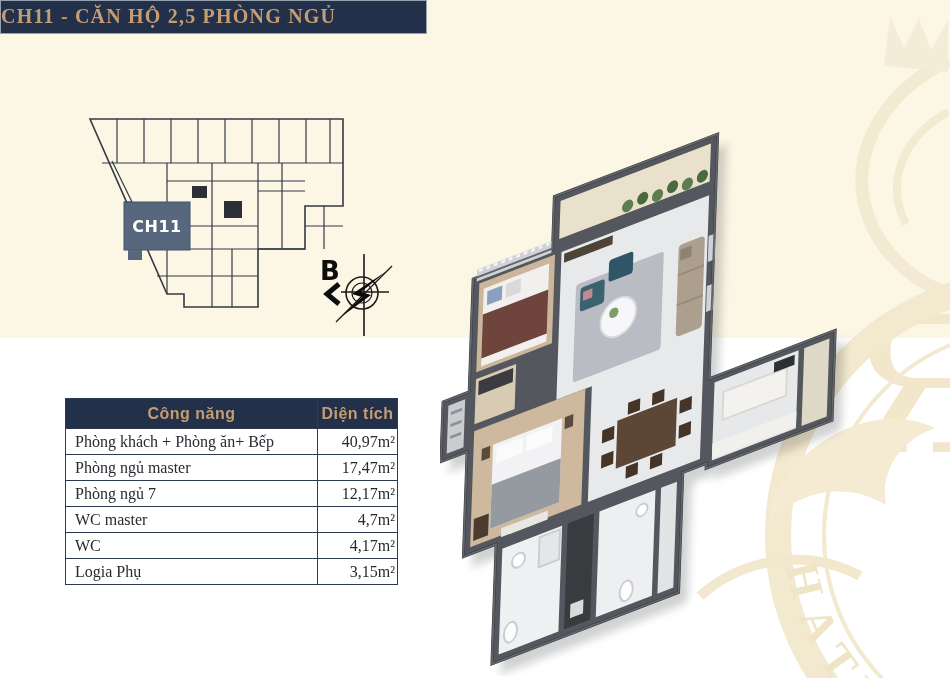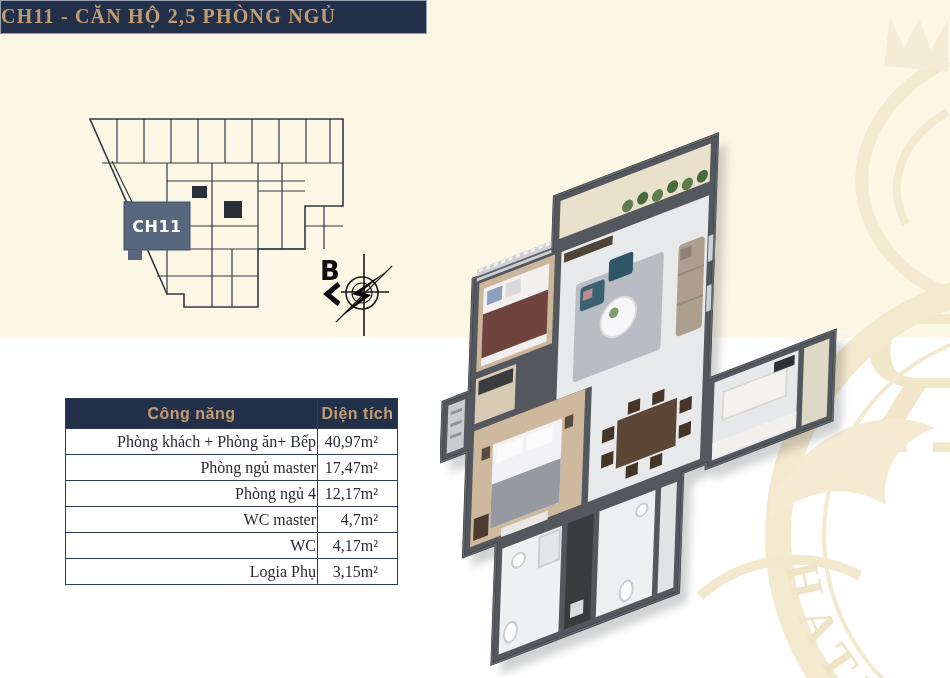--- a/index.html
+++ b/index.html
@@ -37,24 +37,24 @@
   
   .spec-table-wrap{left:65px; top:398px; z-index:2;}
   table.spec{border-collapse:collapse; width:332px; table-layout:fixed;}
   table.spec th, table.spec td{border:1px solid #2e3a52;}
   table.spec th{
     background:#22304a; color:#c69d73; font-weight:600; font-size:16px;
     height:27px; letter-spacing:.5px; font-family:Liberation Sans, sans-serif;
   }
   table.spec td{
     background:#ffffff; color:#272b31; font-size:16px; height:23px;
-    line-height:23px; white-space:nowrap; overflow:hidden;text-align:right;
+    line-height:23px; white-space:nowrap; overflow:hidden;
   }
   table.spec td.c1{padding-left:9px;}
-  table.spec td.c2{text-align:right; padding-right:19px;}
+  table.spec td.c2{text-align:right; padding-right:2px;}
   col.c1{width:252px;} col.c2{width:80px;}
 </style>
 </head>
 <body>
 
 <div class="page">
 
   <svg class="layer watermark" width="950" height="678" viewBox="0 0 950 678">
     <g opacity="0.9">
       <path d="M 948 60 C 878 96 843 162 872 226 C 889 263 924 286 948 293" stroke="#f3e9d1" stroke-width="13" fill="none"></path>
@@ -231,21 +231,21 @@
       <tbody id="spec-body">
           <tr>
             <td class="c1">Phòng khách + Phòng ăn+ Bếp</td>
             <td class="c2">40,97m²</td>
           </tr>
           <tr>
             <td class="c1">Phòng ngủ master</td>
             <td class="c2">17,47m²</td>
           </tr>
           <tr>
-            <td class="c1">Phòng ngủ 4</td>
+            <td class="c1">Phòng ngủ 7</td>
             <td class="c2">12,17m²</td>
           </tr>
           <tr>
             <td class="c1">WC master</td>
             <td class="c2">4,7m²</td>
           </tr>
           <tr>
             <td class="c1">WC</td>
             <td class="c2">4,17m²</td>
           </tr>

